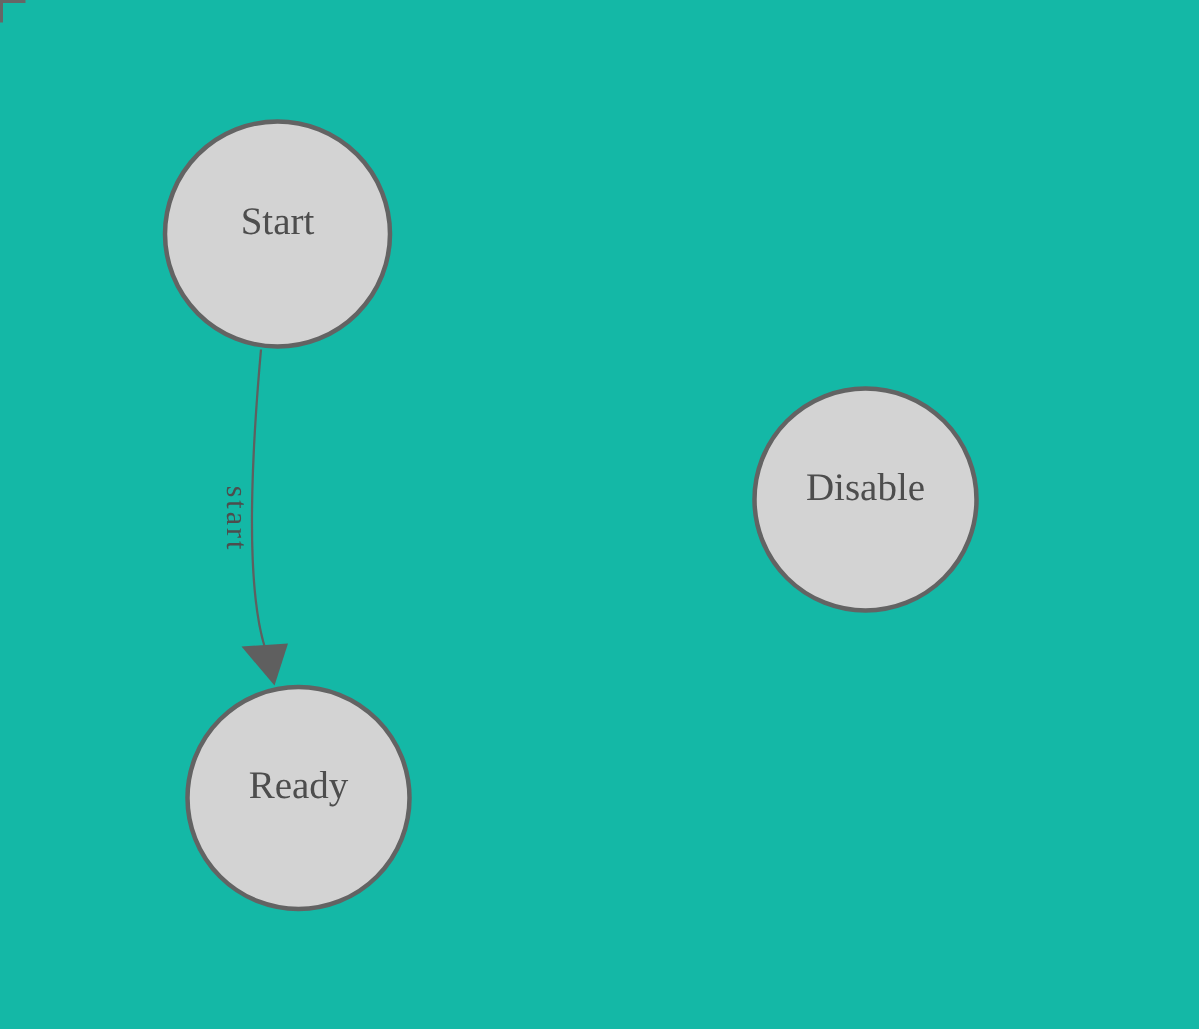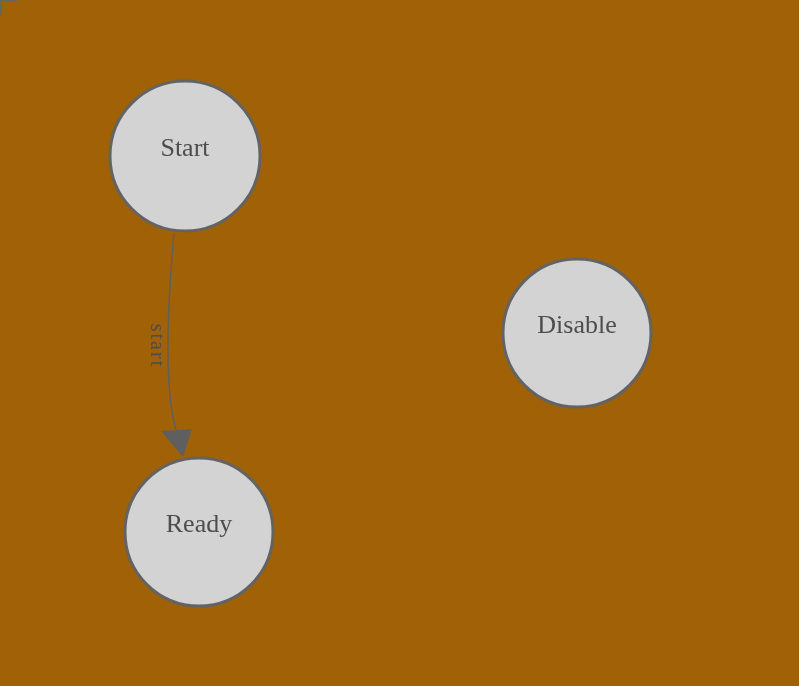--- a/index.html
+++ b/index.html
@@ -4,21 +4,21 @@
 <style>
   html, body {
     margin: 0;
     padding: 0;
     background: #ffffff;
   }
   .canvas {
     position: relative;
     width: 799px;
     height: 686px;
-    background: #a16207;
+    background: #14b8a6;
     overflow: hidden;
     font-family: "Liberation Serif", "DejaVu Serif", serif;
   }
   .origin-corner {
     position: absolute;
     top: 0;
     left: 0;
     width: 15px;
     height: 13px;
     border-top: 2px solid #666666;

